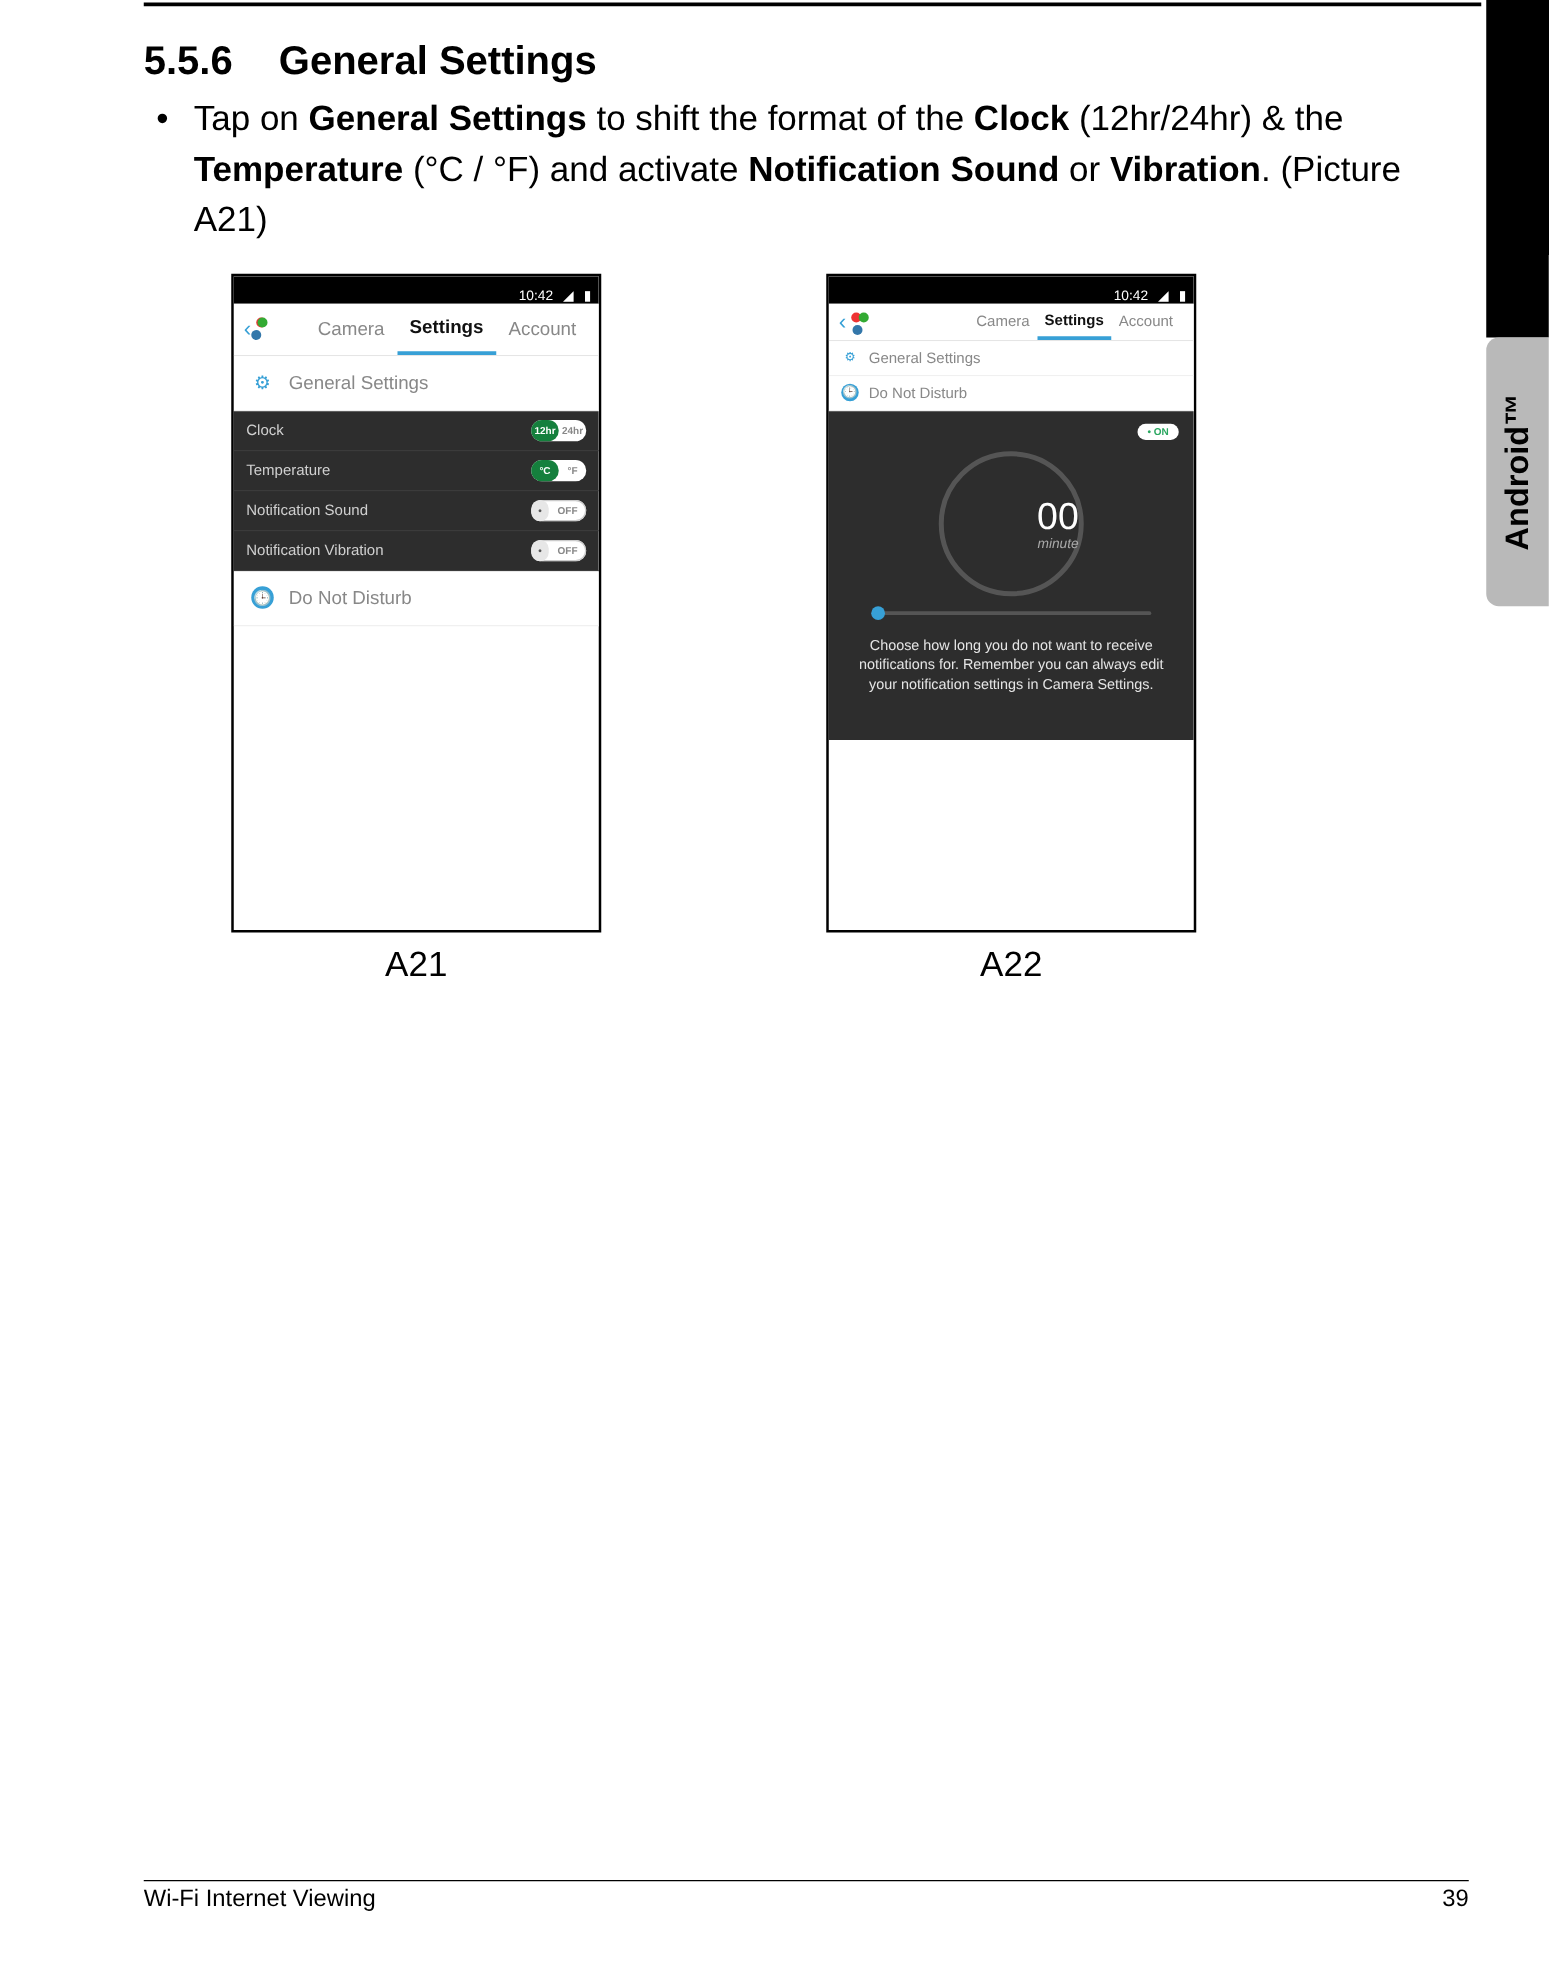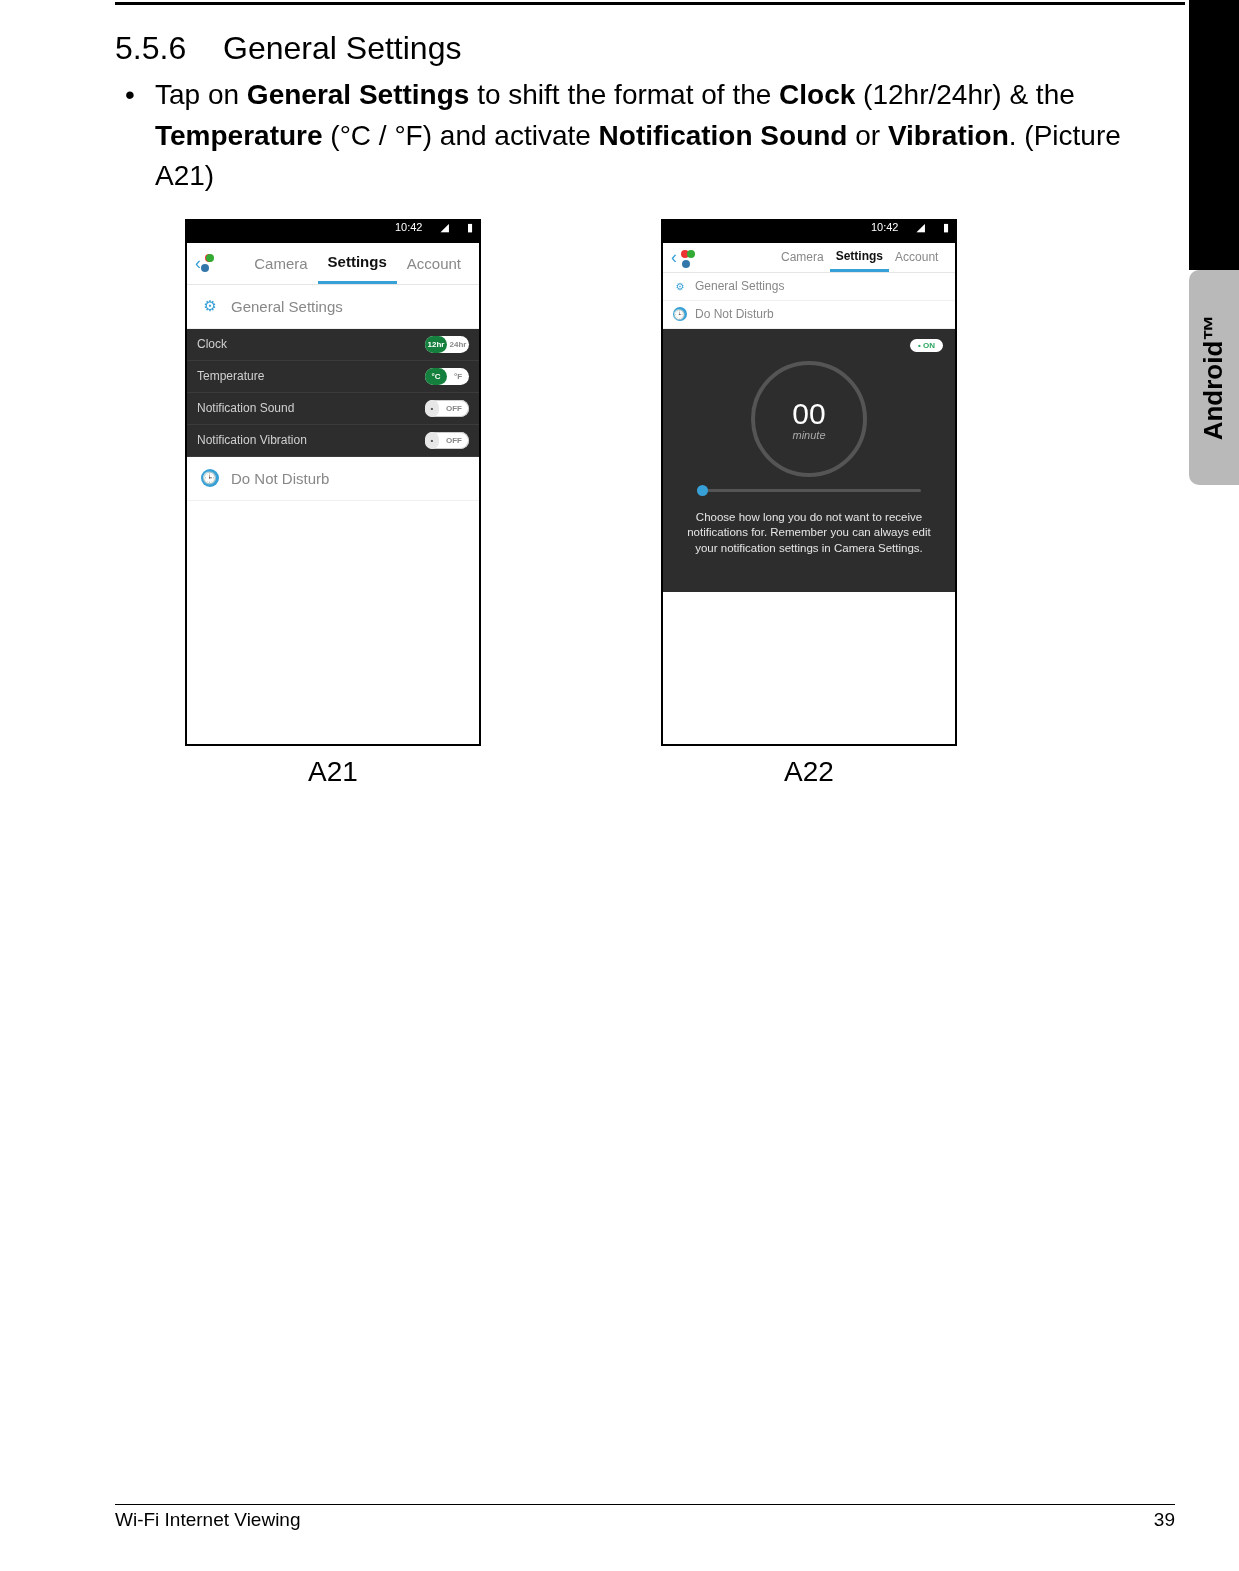--- a/index.html
+++ b/index.html
@@ -40,21 +40,21 @@
     font-weight: 600;
     font-size: 26px;
     white-space: nowrap;
     color: #000;
   }
   .content {
     position: absolute;
     left: 115px; top: 30px; width: 1060px;
   }
   h2.section-heading {
-    font-size: 32px; font-weight: 400;
+    font-size: 32px; font-weight: 700;
     margin-bottom: 8px;
   }
   h2.section-heading .num { display:inline-block; margin-right: 28px; }
   ul.bullets { list-style: none; padding-left: 40px; }
   ul.bullets li {
     font-size: 28px; line-height: 1.45;
     position: relative; margin-bottom: 8px;
     font-weight: 400;
   }
   ul.bullets li::before {
@@ -69,22 +69,22 @@
   }
   .phone-wrap { display:flex; flex-direction:column; align-items:center; }
   .phone {
     width: 296px; height: 527px;
     border: 2px solid #000; background:#fff;
     overflow:hidden;
     font-family: "Helvetica Neue", Arial, sans-serif;
   }
   .phone .statusbar {
     height: 22px; background:#000; color:#fff;
-    font-size: 11px; display:flex; align-items:flex-start; justify-content:flex-end;
-    padding: 0 6px; gap:18px;
+    font-size: 11px; display:flex; align-items:flex-end; justify-content:flex-end;
+    padding: 0 6px; gap:8px;
   }
   .phone .tabs {
     height: 42px; background:#fff; display:flex; align-items:center;
     padding: 0 8px; font-size: 15px; color:#888;
     border-bottom: 1px solid #e5e5e5;
   }
   .phone .tabs .back {
     color:#37a0d6; font-size:18px; margin-right:4px; font-weight:400;
   }
   .phone .tabs .logo { width:18px; height:18px; margin-right: 30px; position:relative;}
@@ -130,21 +130,21 @@
     position: relative;
   }
   .phone .dnd-dark .on-pill {
     position:absolute; right:12px; top:10px;
     background:#fff; color:#2aa760; font-size:8px; font-weight:700;
     padding:2px 8px; border-radius:9px;
   }
   .phone .dial {
     width:116px; height:116px; border-radius:50%;
     border:4px solid #555; margin: 18px auto 12px;
-    display:flex; flex-direction:column; align-items:center; justify-content:center;
+    display:flex; flex-direction:column; align-items:flex-end; justify-content:center;
   }
   .phone .dial .num { font-size:30px; color:#fff; font-weight:400;}
   .phone .dial .unit { font-size:11px; color:#aaa; margin-top:-2px;font-style:italic;}
   .phone .slider-line {
     height: 3px; background:#555; margin: 8px 18px 18px; position:relative; border-radius:2px;
   }
   .phone .slider-line::before {
     content:""; position:absolute; left:0; top:-4px;
     width:11px; height:11px; border-radius:50%; background:#37a0d6;
   }

